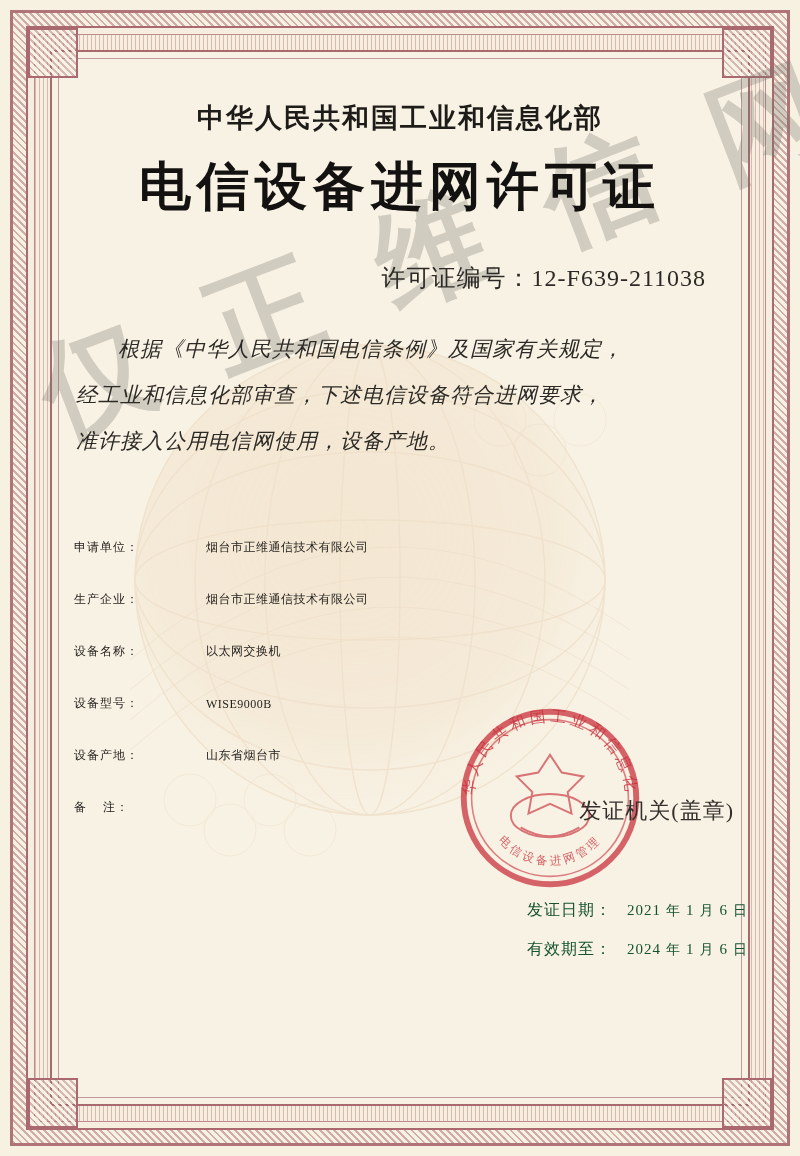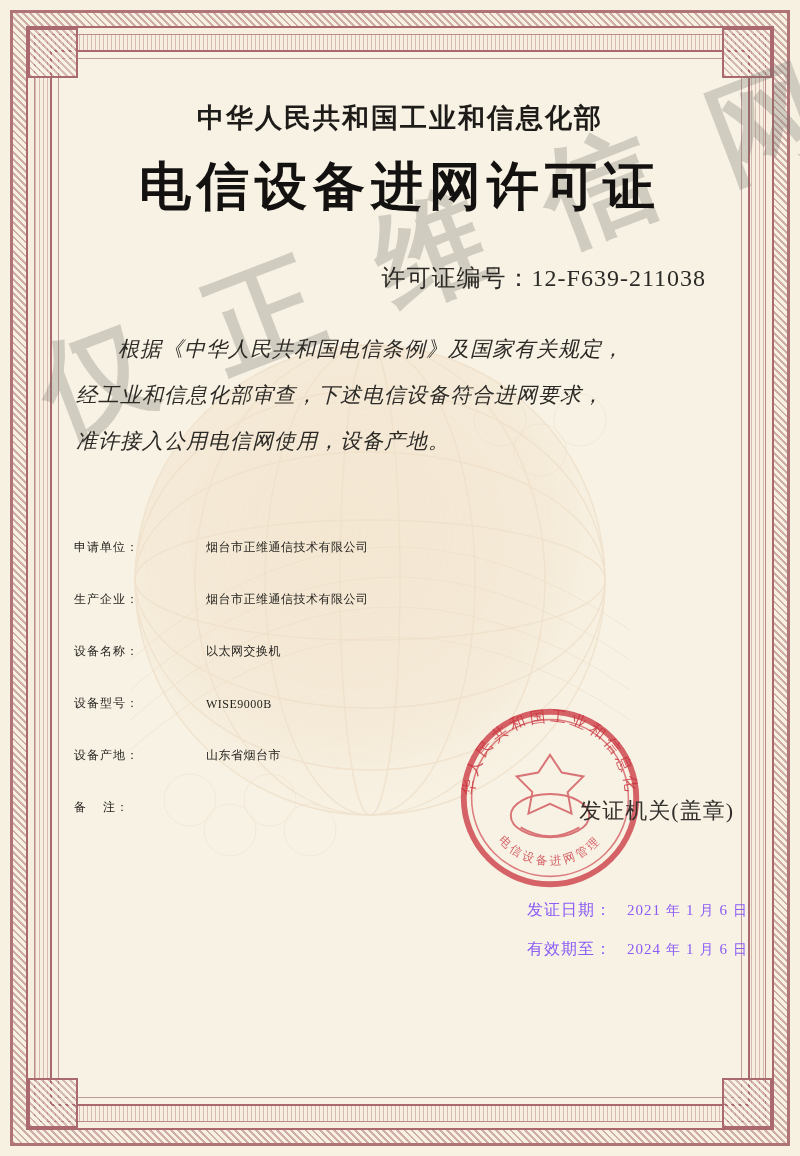--- a/index.html
+++ b/index.html
@@ -166,21 +166,21 @@
     position: absolute;
     right: 52px;
     width: 330px;
   }
   .date-row {
     display: flex;
     align-items: baseline;
     justify-content: flex-end;
     font-size: 16px;
     letter-spacing: 1px;
-    color: #8b5cf6;
+    color: #14532d;
     margin-bottom: 18px;
   }
   .date-row .dlabel { margin-right: 10px; }
   .date-row .dnum {
     font-family: "Liberation Serif", serif;
     font-size: 15px;
     margin: 0 5px;
   }
   .date-row .dunit { font-size: 14px; }
   .dates.pos { top: 900px; }

